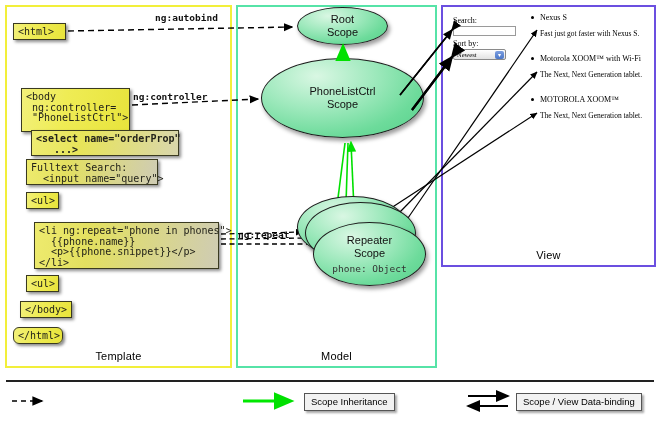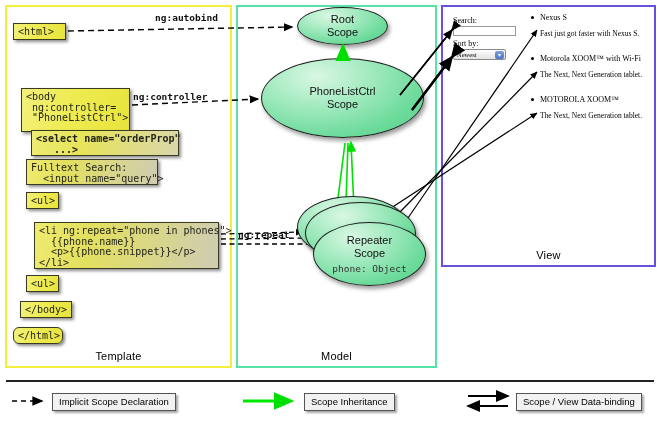--- a/index.html
+++ b/index.html
@@ -281,17 +281,16 @@
     <path d="M12,401 L42,401" stroke="#000" stroke-width="1.6" stroke-dasharray="5,4" fill="none" marker-end="url(#ah)"></path>
 
     <path d="M243,401 L290,401" stroke="#00e800" stroke-width="3" fill="none" marker-end="url(#ah-green)"></path>
 
     <path d="M468,396 L508,396" stroke="#000" stroke-width="2" fill="none" marker-end="url(#ah)"></path>
     <path d="M508,406 L468,406" stroke="#000" stroke-width="2" fill="none" marker-end="url(#ah)"></path>
   </svg>
 
   <div class="legend-rule"></div>
 
-  <div class="legend-box" style="left:52px; top:393px;">Implicit Scope Declaration</div>
   <div class="legend-box" style="left:304px; top:393px;">Scope Inheritance</div>
   <div class="legend-box" style="left:516px; top:393px;">Scope / View Data-binding</div>
 
 </div>
 
 </body></html>

